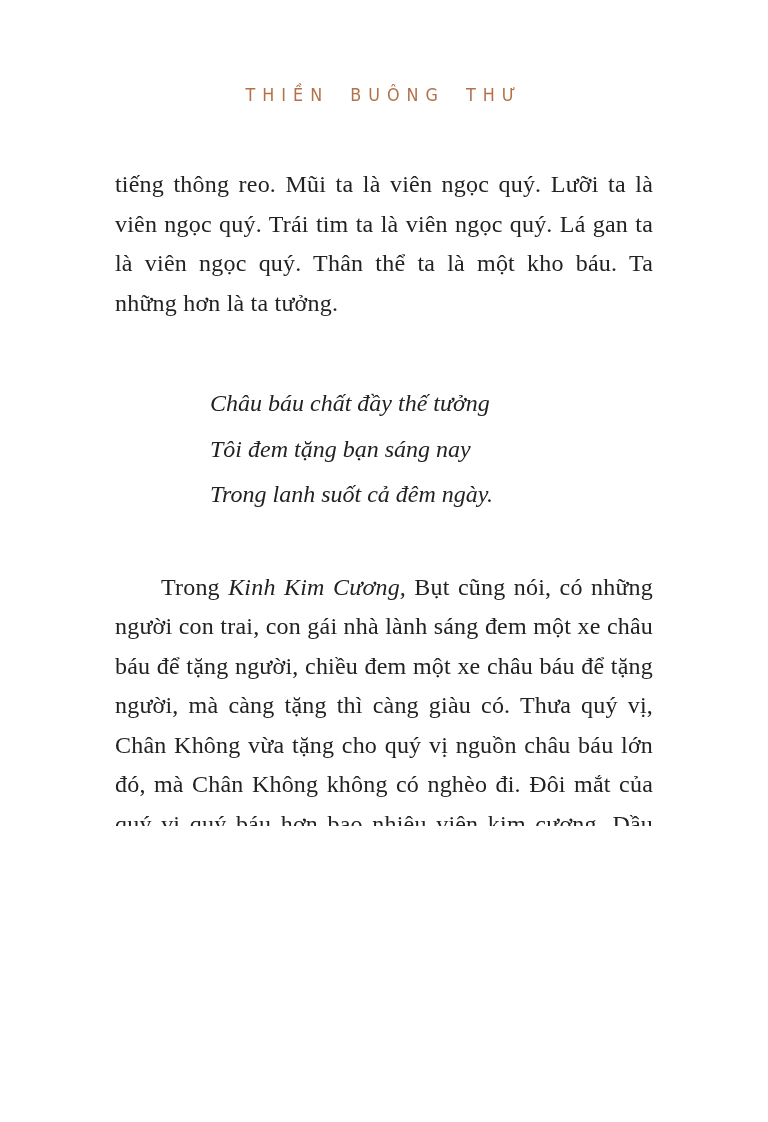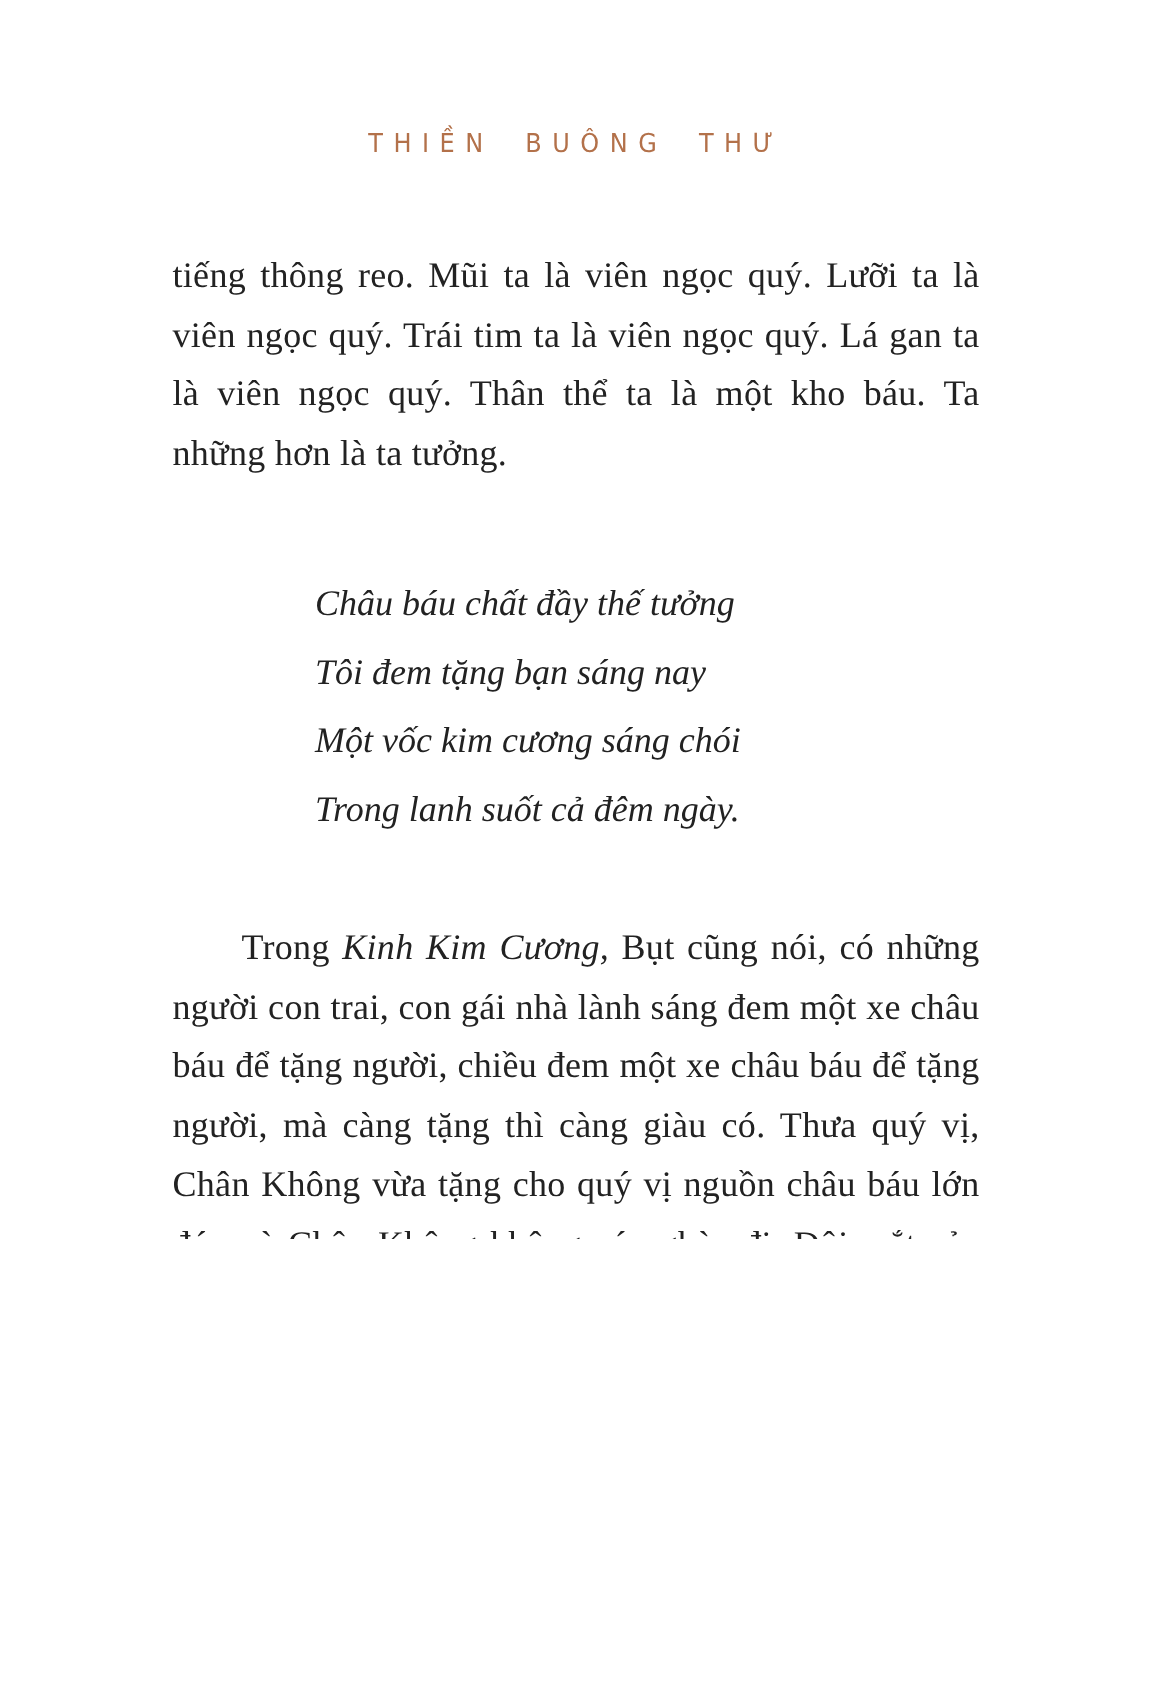--- a/index.html
+++ b/index.html
@@ -102,21 +102,20 @@
 
   <div class="running-header">THIỀN BUÔNG THƯ</div>
 
   <div class="text-column">
 
     <p class="body-paragraph para-1">tiếng thông reo. Mũi ta là viên ngọc quý. Lưỡi ta là viên ngọc quý. Trái tim ta là viên ngọc quý. Lá gan ta là viên ngọc quý. Thân thể ta là một kho báu. Ta những hơn là ta tưởng.</p>
 
     <div class="poem">
       <div class="poem-line">Châu báu chất đầy thế tưởng</div>
       <div class="poem-line">Tôi đem tặng bạn sáng nay</div>
-      <div class="poem-line">Một vốc kim cương sáng chói</div>
       <div class="poem-line">Trong lanh suốt cả đêm ngày.</div>
     </div>
 
     <p class="body-paragraph para-2"><span>Trong </span><span class="book-title-italic">Kinh Kim Cương,</span><span> Bụt cũng nói, có những người con trai, con gái nhà lành sáng đem một xe châu báu để tặng người, chiều đem một xe châu báu để tặng người, mà càng tặng thì càng giàu có. Thưa quý vị, Chân Không vừa tặng cho quý vị nguồn châu báu lớn đó, mà Chân Không không có nghèo đi. Đôi mắt của quý vị quý báu hơn bao nhiêu viên kim cương. Dầu lấy con mắt mình ra đổi thành hai viên kim cương, quý vị có chịu đổi không? Đôi mắt mình</span></p>
 
   </div>
 
   <div class="page-footer">
     <span class="page-number-badge">62</span>
   </div>

